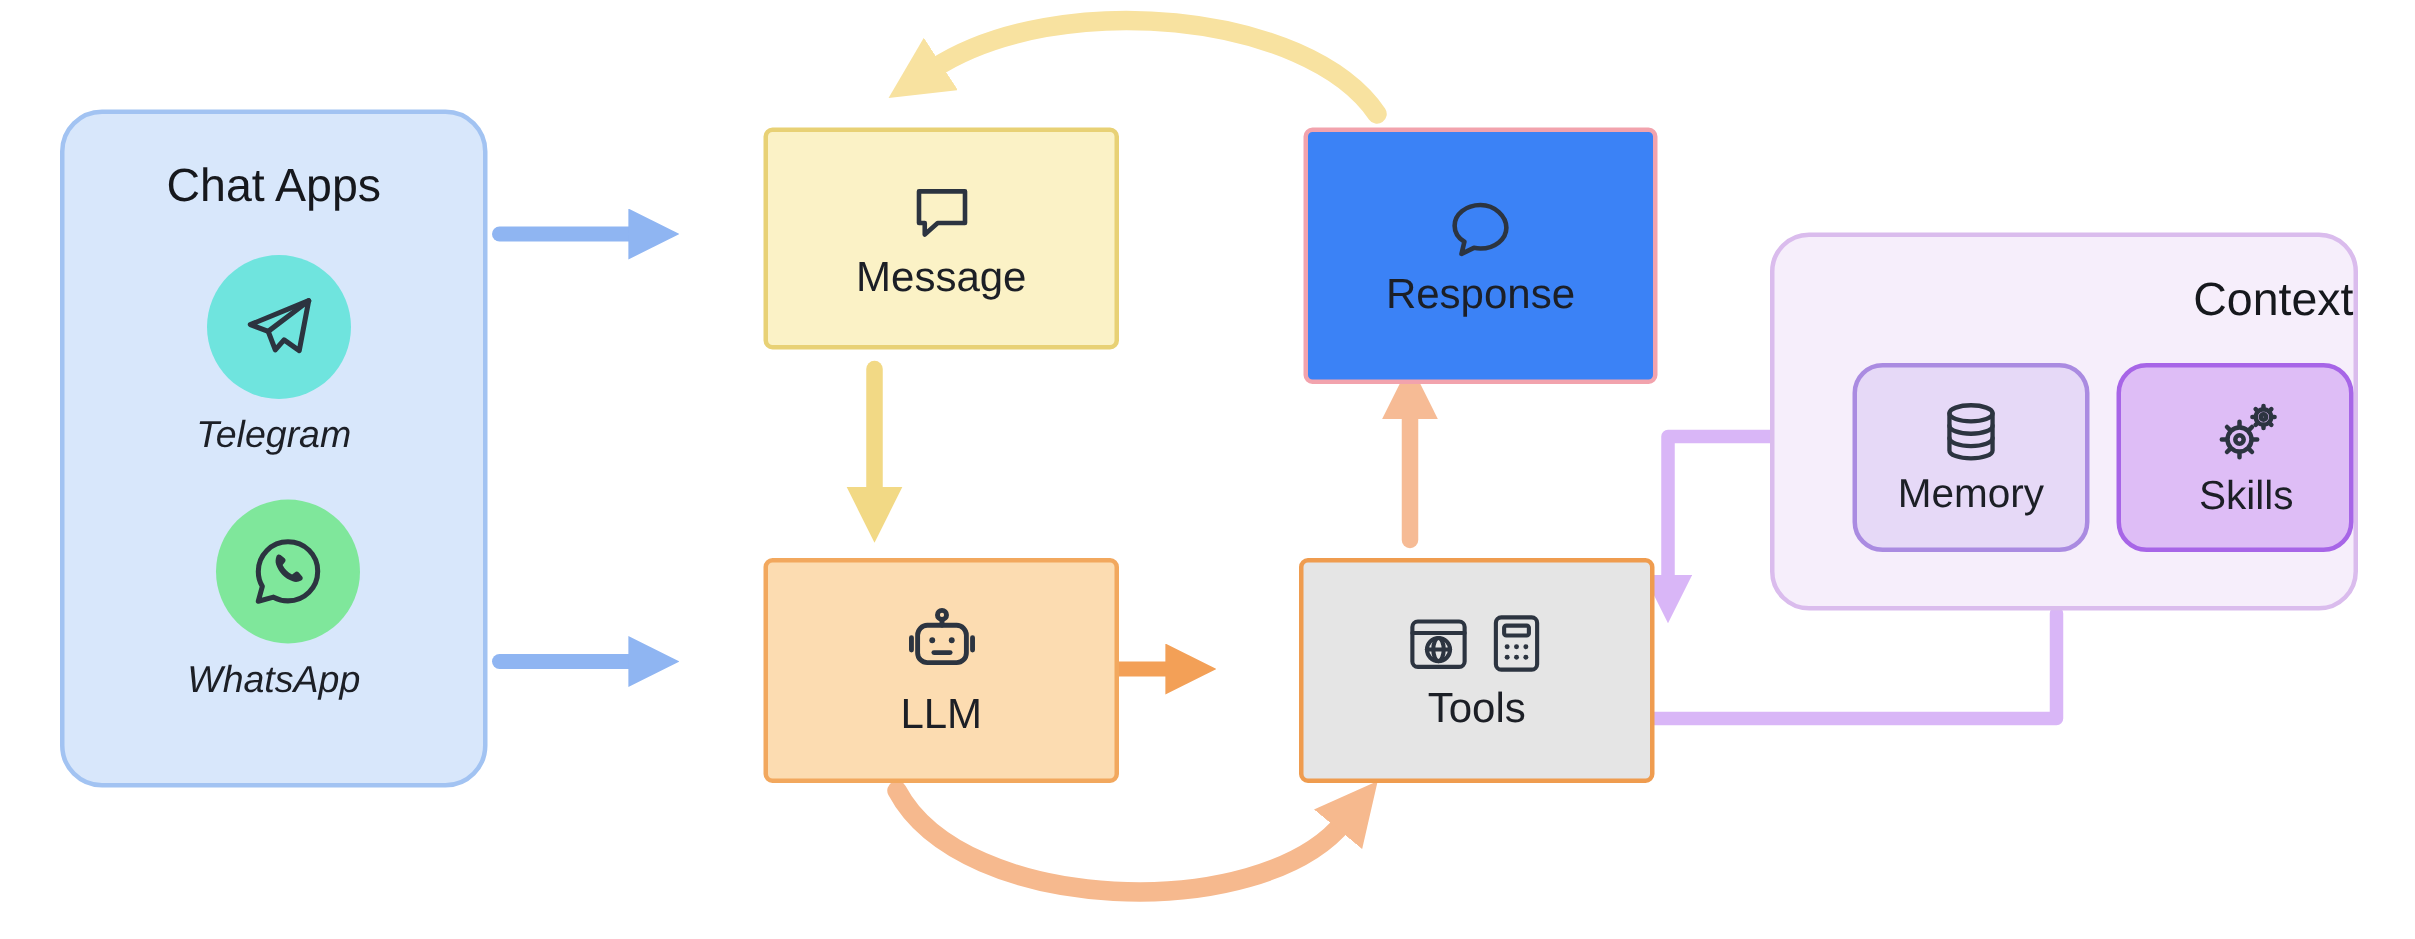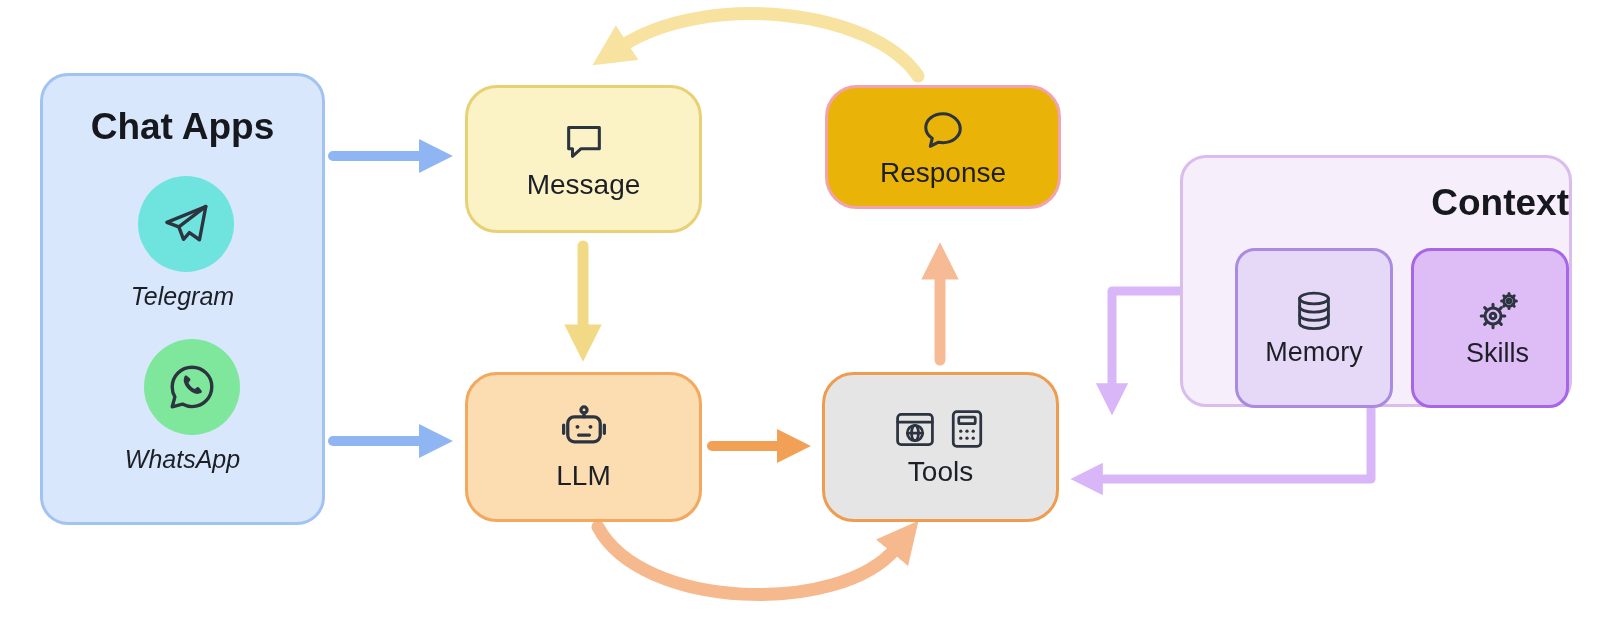--- a/index.html
+++ b/index.html
@@ -10,56 +10,56 @@
   .arrows { position:absolute; left:0; top:0; width:1610px; height:626px; pointer-events:none; }
 
   .panel, .node { position:absolute; }
 
   
   .chat-apps {
     left:40px; top:73px; width:285px; height:452px;
     background:#d8e7fb; border:3px solid #a2c3f2; border-radius:28px;
     display:flex; flex-direction:column; align-items:center; padding-top:30px;
   }
-  .panel-title { font-size:37px; font-weight:700; color:#16181d; }
+  .panel-title { font-size:31px; font-weight:400; color:#16181d; }
   .app { display:flex; flex-direction:column; align-items:flex-end;font-style:italic; }
   .app-circle {
     width:96px; height:96px; border-radius:50%;
     display:flex; align-items:center; justify-content:center; margin-top:28px;
   }
   .app-circle.telegram { background:#6fe4de; }
   .app-circle.whatsapp { background:#7fe79b; }
   .app-label { margin-top:10px; font-size:25px; color:#1c1f26; }
 
   
   .node {
     display:flex; flex-direction:column; align-items:center; justify-content:center;
-    gap:5px; border-radius:32px;
+    gap:5px; border-radius:6px;margin-left:44px;
   }
   .node-label { font-size:28px; font-weight:500; color:#1c1f26; }
   .node-message  { left:465px; top:85px;  width:237px; height:148px; background:#fbf2c6; border:3px solid #e8d175; }
-  .node-response { left:825px; top:85px;  width:236px; height:124px; background:#eab308; border:3px solid #f2a3ad; }
+  .node-response { left:825px; top:85px;  width:236px; height:171px; background:#3b82f6; border:3px solid #f2a3ad; }
   .node-llm      { left:465px; top:372px; width:237px; height:150px; background:#fcdcb1; border:3px solid #f2a85e; }
   .node-tools    { left:822px; top:372px; width:237px; height:150px; background:#e5e5e5; border:3px solid #ef9c4f; }
   .icon-row { display:flex; align-items:center; gap:8px; }
 
   .agent-loop {
     position:absolute; left:608px; top:284px; width:304px;
     text-align:center; font-size:31px; font-weight:600; color:#15161a;
   }
 
   
   .context {
     left:1180px; top:155px; width:392px; height:252px;
     background:#f6eefb; border:3px solid #dabced; border-radius:26px;
     display:flex; flex-direction:column; align-items:flex-end; padding-top:24px;
   }
   .context-row { display:flex; gap:18px; margin-top:24px; }
   .context-item {
-    width:158px; height:160px; border-radius:20px;
+    width:158px; height:126px; border-radius:20px;
     display:flex; flex-direction:column; align-items:center; justify-content:center; gap:3px;
   }
   .context-item .node-label { font-size:27px; }
   .context-item.memory { background:#e6d9f7; border:3px solid #aa8be1; }
   .context-item.skills { background:#debdf6; border:3px solid #a765e7;padding-left:15px; }
 
   .icon svg { display:block; }
 </style>
 </head>
 <body>

